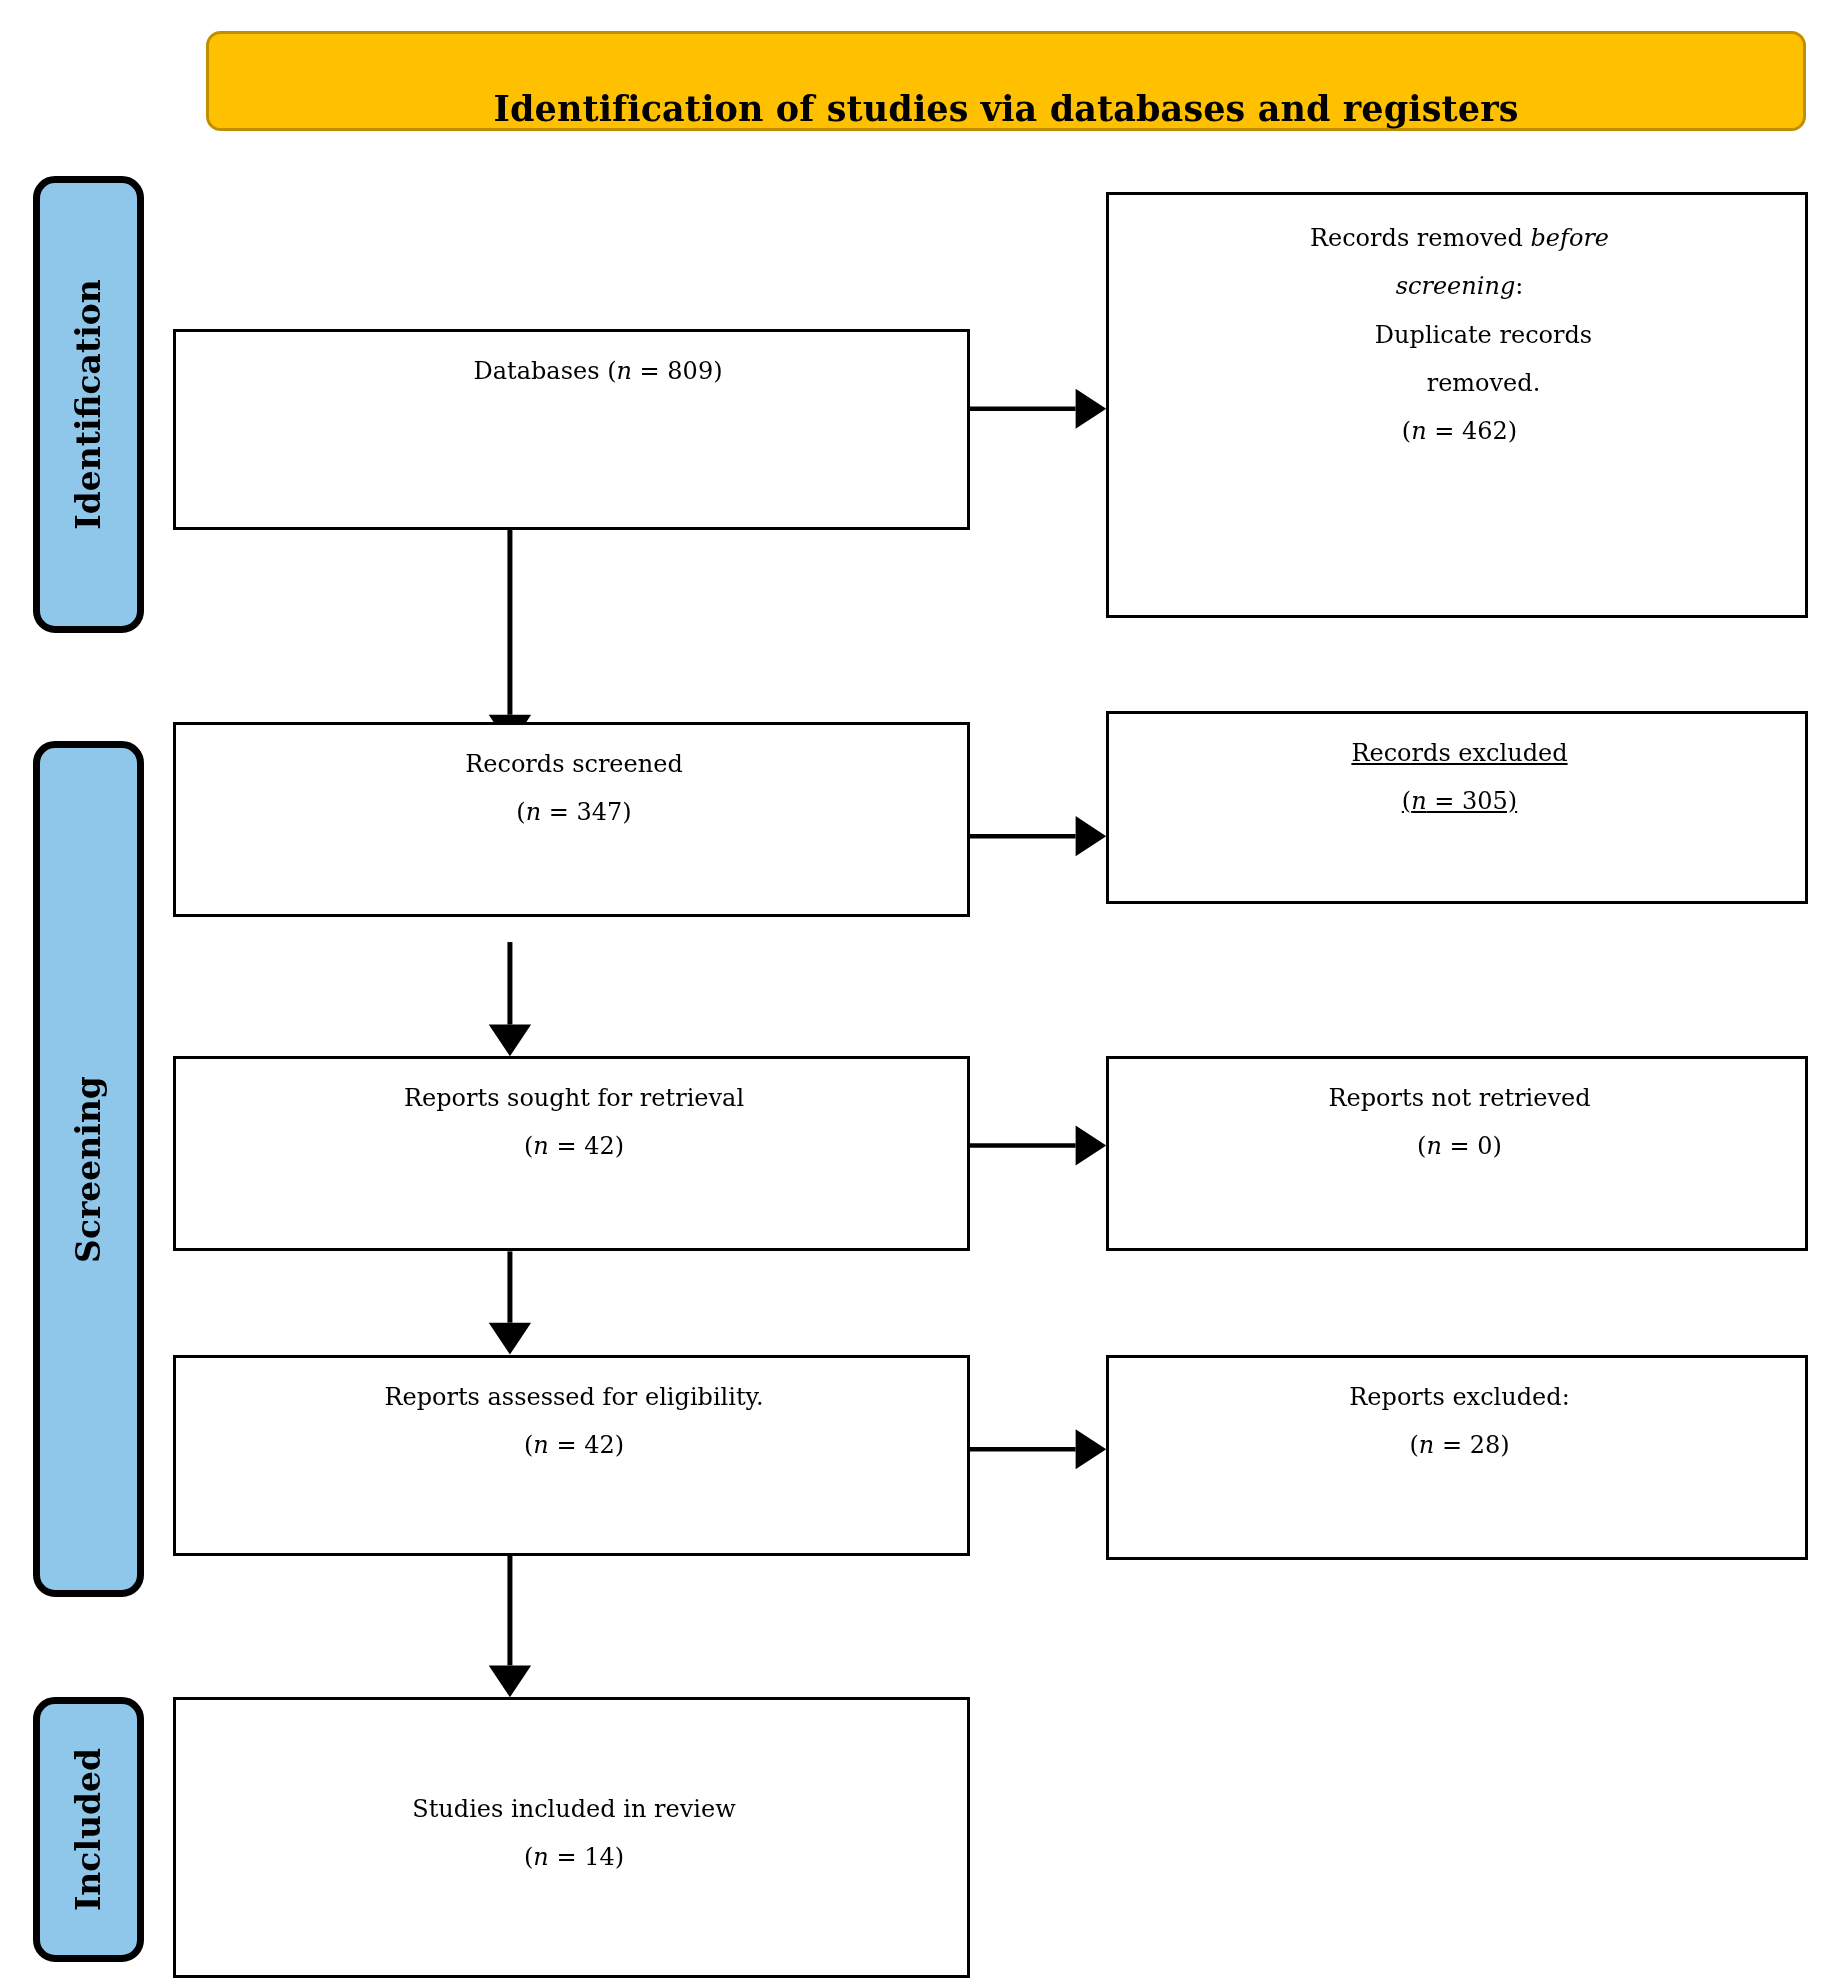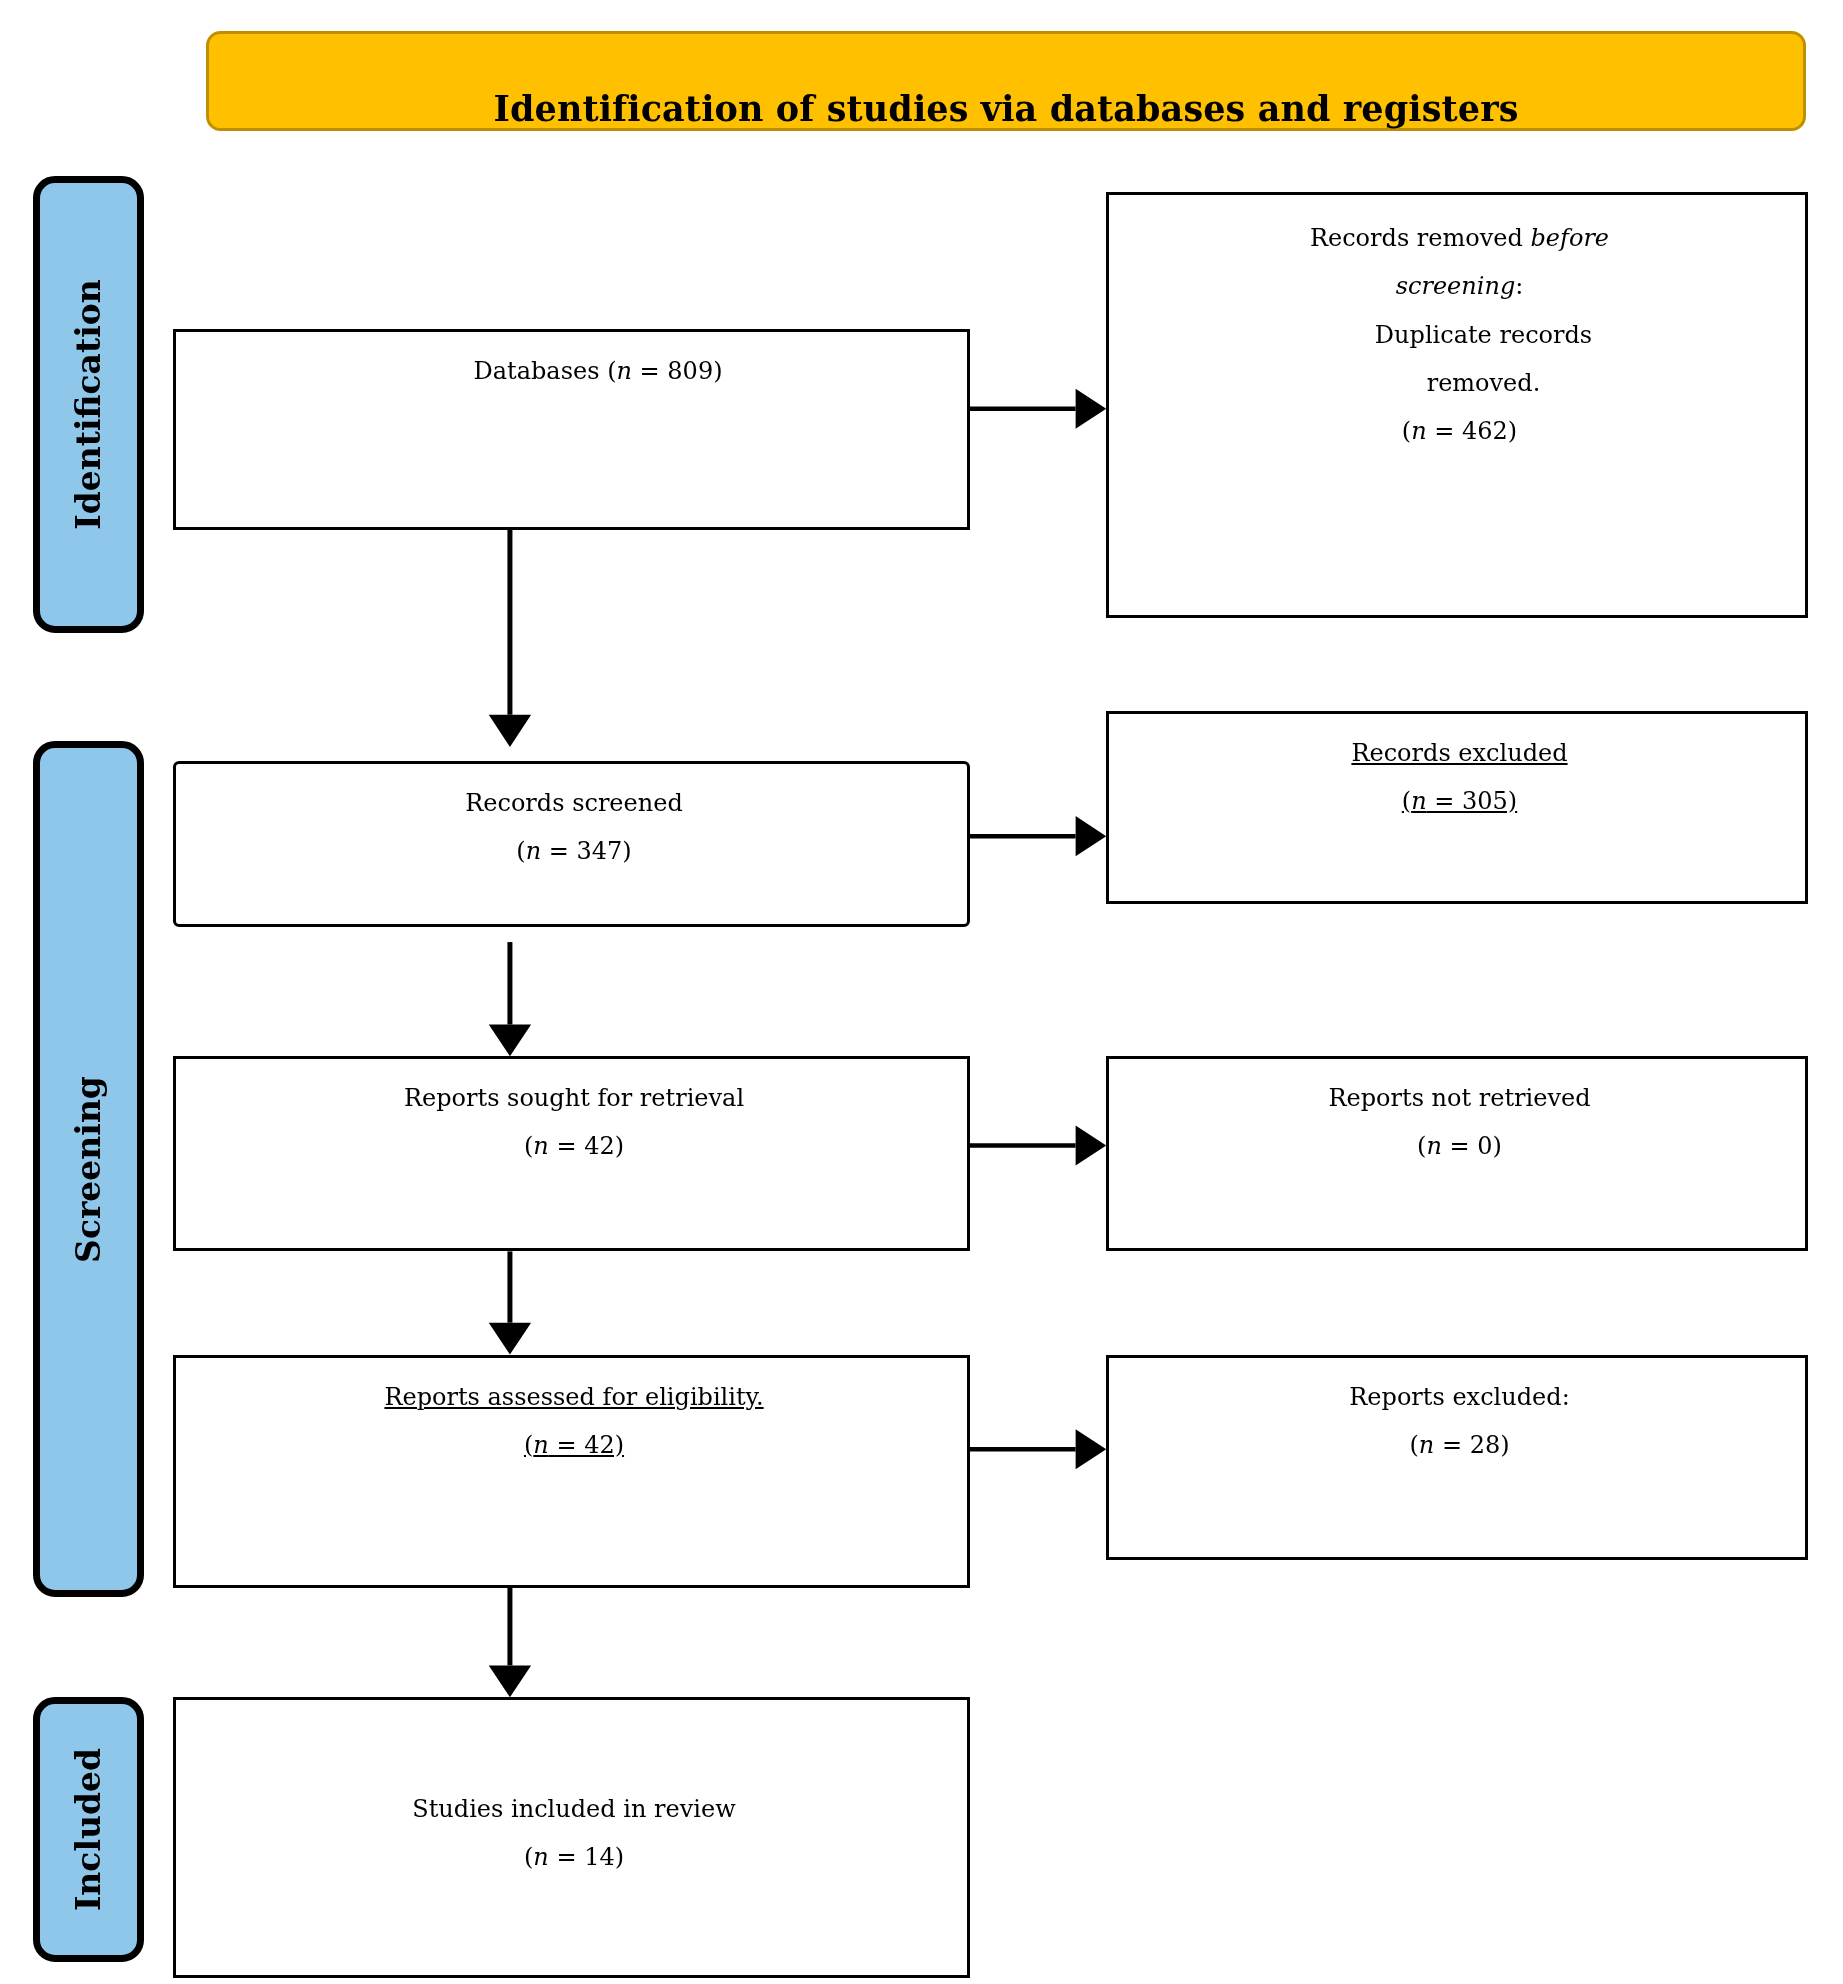--- a/index.html
+++ b/index.html
@@ -91,25 +91,25 @@
   .indent-1 { padding-left: 48px; }
   .ital { font-style: italic; }
 
   
   .col-left  { left: 173px;  width: 797px; }
   
   .col-right { left: 1106px; width: 702px; }
 
   #box-identified   { top: 329px;  height: 201px; }
   #box-removed      { top: 192px;  height: 426px; padding-top: 29px; }
-  #box-screened     { top: 761px; height: 166px; border-radius: 6px; }
+  #box-screened     { top: 722px; height: 195px; }
   #box-excluded     { top: 711px; height: 193px; text-decoration: underline; }
   #box-sought       { top: 1056px; height: 195px; }
   #box-notretrieved { top: 1056px; height: 195px; }
-  #box-assessed     { top: 1355px; height: 233px; text-decoration: underline; }
+  #box-assessed     { top: 1355px; height: 201px; }
   #box-repexcluded  { top: 1355px; height: 205px; }
   #box-included     { top: 1697px; height: 281px; padding-top: 95px; }
 
   
   #wires {
     position: absolute;
     left: 0; top: 0;
     width: 1843px;
     height: 1985px;
     pointer-events: none;

